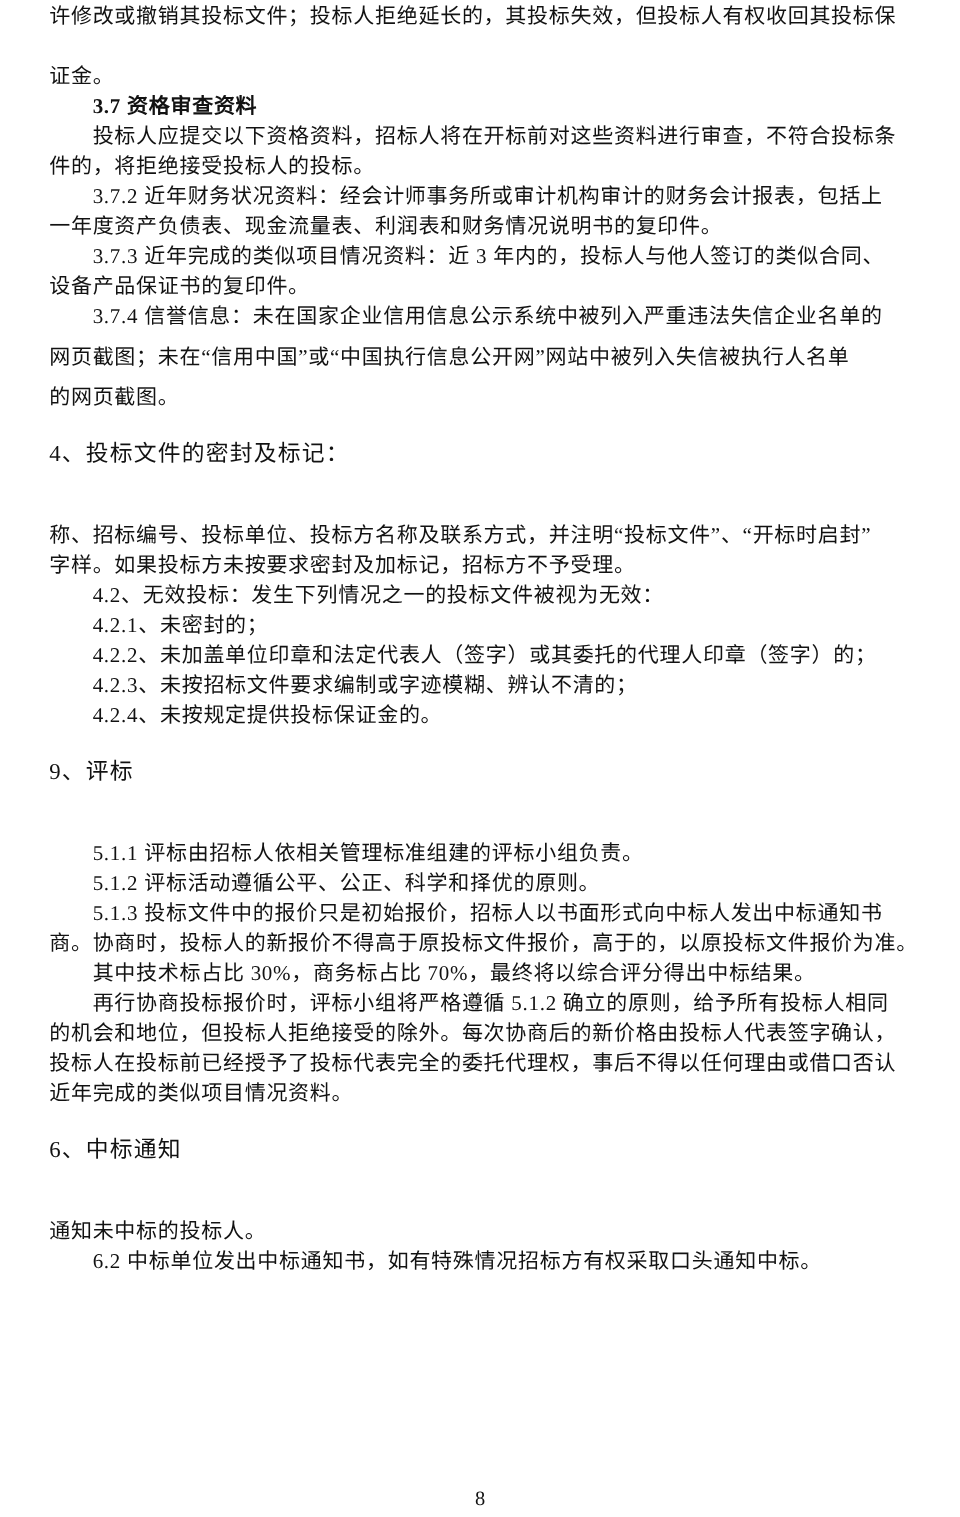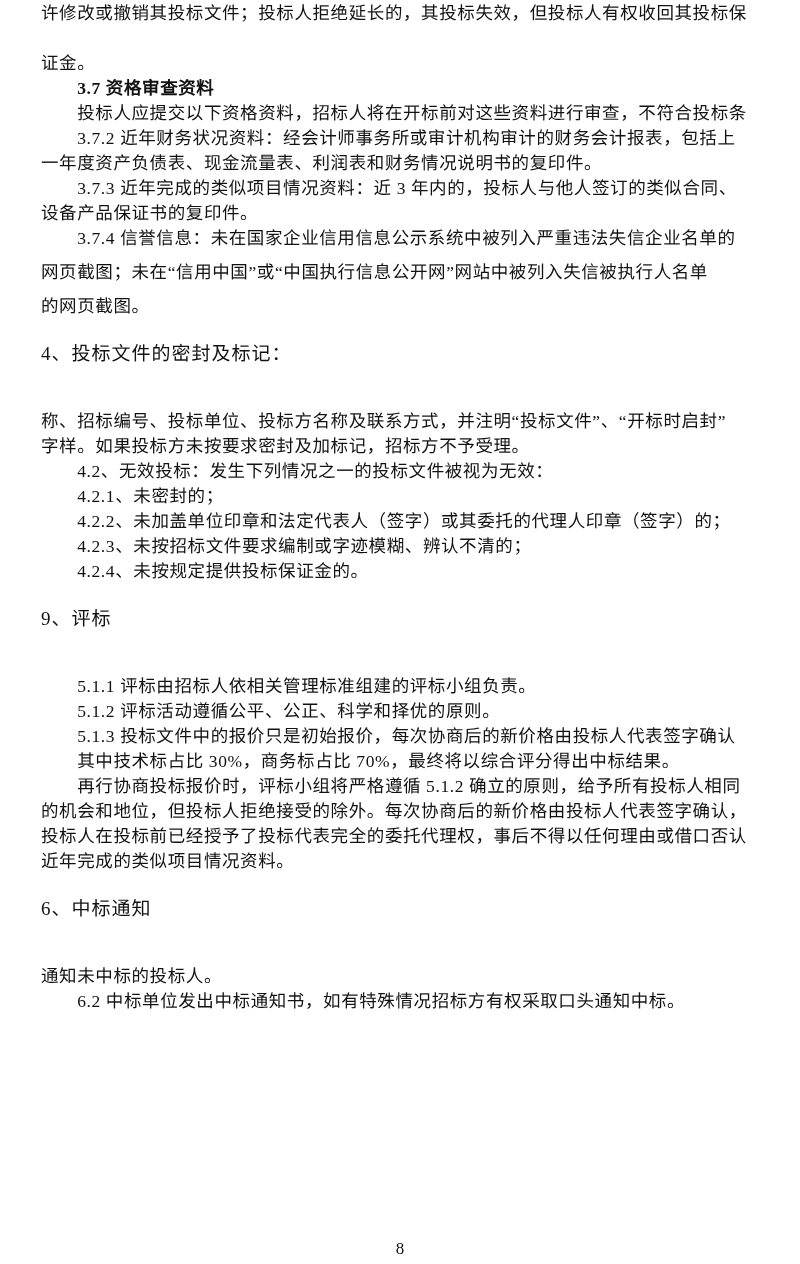--- a/index.html
+++ b/index.html
@@ -66,20 +66,21 @@
   <div class="content">
       <div class="blk para-open">
         <div class="ln">许修改或撤销其投标文件；投标人拒绝延长的，其投标失效，但投标人有权收回其投标保</div>
         <div class="ln">证金。</div>
       </div>
       <div class="blk para-bold">
         <div class="ln">　　3.7 资格审查资料</div>
       </div>
       <div class="blk para">
         <div class="ln">　　投标人应提交以下资格资料，招标人将在开标前对这些资料进行审查，不符合投标条</div>
+        <div class="ln">件的，将拒绝接受投标人的投标。</div>
       </div>
       <div class="blk para">
         <div class="ln">　　3.7.2 近年财务状况资料：经会计师事务所或审计机构审计的财务会计报表，包括上</div>
         <div class="ln">一年度资产负债表、现金流量表、利润表和财务情况说明书的复印件。</div>
       </div>
       <div class="blk para">
         <div class="ln">　　3.7.3 近年完成的类似项目情况资料：近 3 年内的，投标人与他人签订的类似合同、</div>
         <div class="ln">设备产品保证书的复印件。</div>
       </div>
       <div class="blk para-loose">
@@ -112,21 +113,22 @@
       <div class="blk heading">
         <div class="ln">9、评标</div>
       </div>
       <div class="blk para">
         <div class="ln">　　5.1.1 评标由招标人依相关管理标准组建的评标小组负责。</div>
       </div>
       <div class="blk para">
         <div class="ln">　　5.1.2 评标活动遵循公平、公正、科学和择优的原则。</div>
       </div>
       <div class="blk para">
-        <div class="ln">　　5.1.3 投标文件中的报价只是初始报价，每次协商后的新价格由投标人代表签字确认</div>
+        <div class="ln">　　5.1.3 投标文件中的报价只是初始报价，招标人以书面形式向中标人发出中标通知书</div>
+        <div class="ln">商。协商时，投标人的新报价不得高于原投标文件报价，高于的，以原投标文件报价为准。</div>
       </div>
       <div class="blk para">
         <div class="ln">　　其中技术标占比 30%，商务标占比 70%，最终将以综合评分得出中标结果。</div>
       </div>
       <div class="blk para">
         <div class="ln">　　再行协商投标报价时，评标小组将严格遵循 5.1.2 确立的原则，给予所有投标人相同</div>
         <div class="ln">的机会和地位，但投标人拒绝接受的除外。每次协商后的新价格由投标人代表签字确认，</div>
         <div class="ln">投标人在投标前已经授予了投标代表完全的委托代理权，事后不得以任何理由或借口否认</div>
         <div class="ln">近年完成的类似项目情况资料。</div>
       </div>

